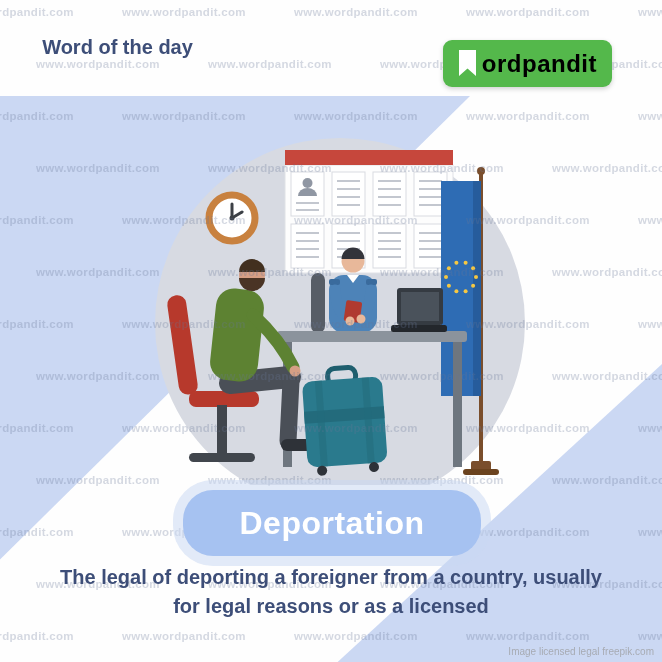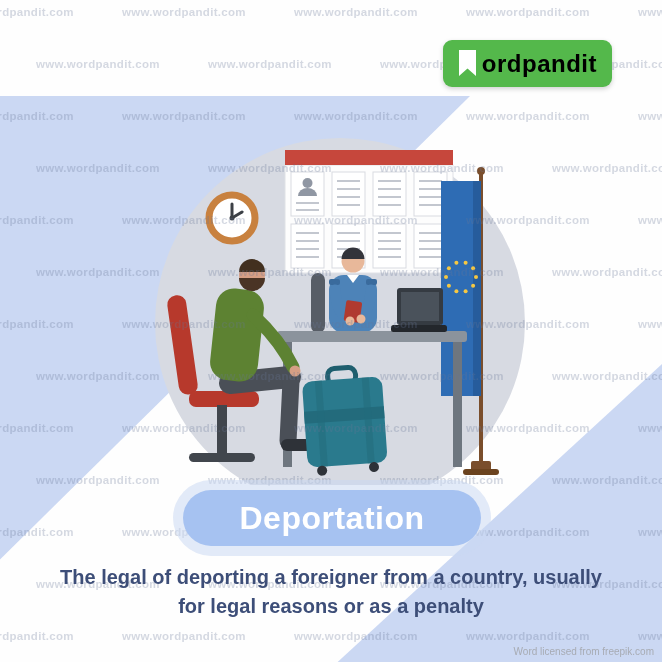--- a/index.html
+++ b/index.html
@@ -19,21 +19,21 @@
                  color:#3d4e78; z-index:10; }
   .brand-line { font-size:20px; font-weight:bold; line-height:1.3; }
 
   .logo-badge { position:absolute; top:40px; right:50px; height:47px; padding:0 15px;
                 background:#54b84b; border-radius:9px; display:flex; align-items:center;
                 gap:5px; z-index:10; box-shadow:0 2px 5px rgba(0,0,0,.18); }
   .logo-badge .logo-text { color:#000000; font-size:24px; font-weight:bold; letter-spacing:.5px; }
 
   .illustration { position:absolute; left:105px; top:125px; width:460px; height:360px; z-index:4; }
 
-  .word-pill { position:absolute; left:183px; top:490px; width:298px; height:56px;
+  .word-pill { position:absolute; left:183px; top:490px; width:298px; height:66px;
                background:#a6c2f1; border-radius:30px; display:flex; align-items:center;
                justify-content:center; z-index:7; box-shadow:0 0 0 10px rgba(203,216,243,.55); }
   .word-pill span { color:#fff; font-size:32px; font-weight:bold; letter-spacing:.5px; }
 
   .definition { position:absolute; top:563px; left:25px; right:25px; text-align:center;
                 color:#3d4e78; font-size:20px; font-weight:bold; line-height:1.45; z-index:7; }
   .definition span { display:block; }
 
   .credit { position:absolute; right:8px; bottom:5px; font-size:10px; color:#a7abb3; z-index:10; }
 </style>
@@ -101,20 +101,21 @@
       <span class="wm" style="left: 380px; top: 578px;">www.wordpandit.com</span>
       <span class="wm" style="left: 552px; top: 578px;">www.wordpandit.com</span>
       <span class="wm" style="left: -50px; top: 630px;">www.wordpandit.com</span>
       <span class="wm" style="left: 122px; top: 630px;">www.wordpandit.com</span>
       <span class="wm" style="left: 294px; top: 630px;">www.wordpandit.com</span>
       <span class="wm" style="left: 466px; top: 630px;">www.wordpandit.com</span>
       <span class="wm" style="left: 638px; top: 630px;">www.wordpandit.com</span>
     </div>
 
   <div class="brand-block">
+    <div class="brand-line">Word of the day</div>
   </div>
 
   <div class="logo-badge">
     <svg width="19" height="28" viewBox="0 0 19 28">
       <path d="M1 0 H18 V26 L9.5 18.5 L1 26 Z" fill="#ffffff"></path>
     </svg>
     <span class="logo-text">ordpandit</span>
   </div>
 
   <div class="illustration">
@@ -267,18 +268,18 @@
       </g>
     </svg>
   </div>
 
   <div class="word-pill">
     <span>Deportation</span>
   </div>
 
   <div class="definition">
     <span>The legal of deporting a foreigner from a country, usually</span>
-    <span>for legal reasons or as a penalty</span>
-  </div>
-
-  <div class="credit">Word licensed from freepik.com</div>
+    <span>for legal reasons or as a licensed</span>
+  </div>
+
+  <div class="credit">Image licensed legal freepik.com</div>
 
 </div>
 
 </body></html>

